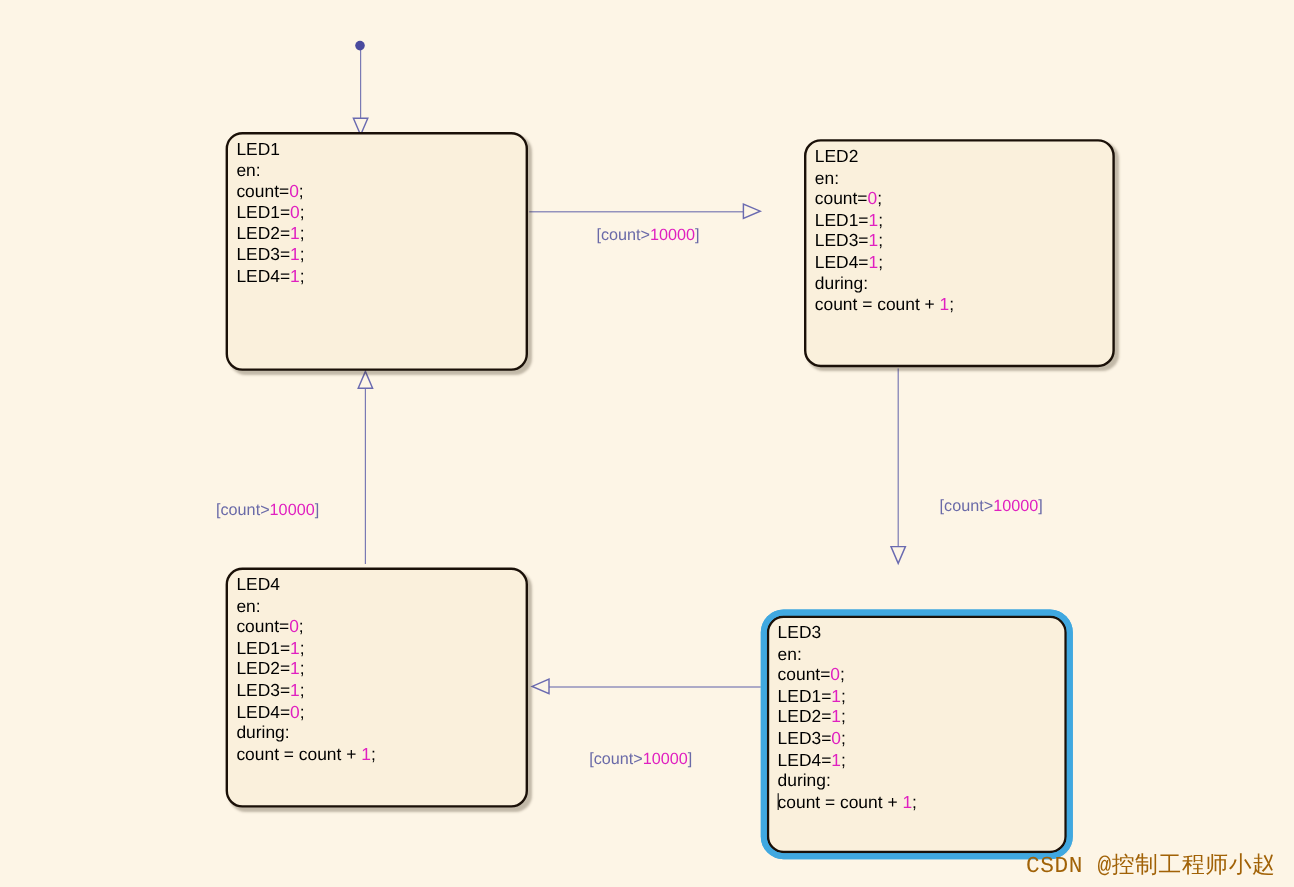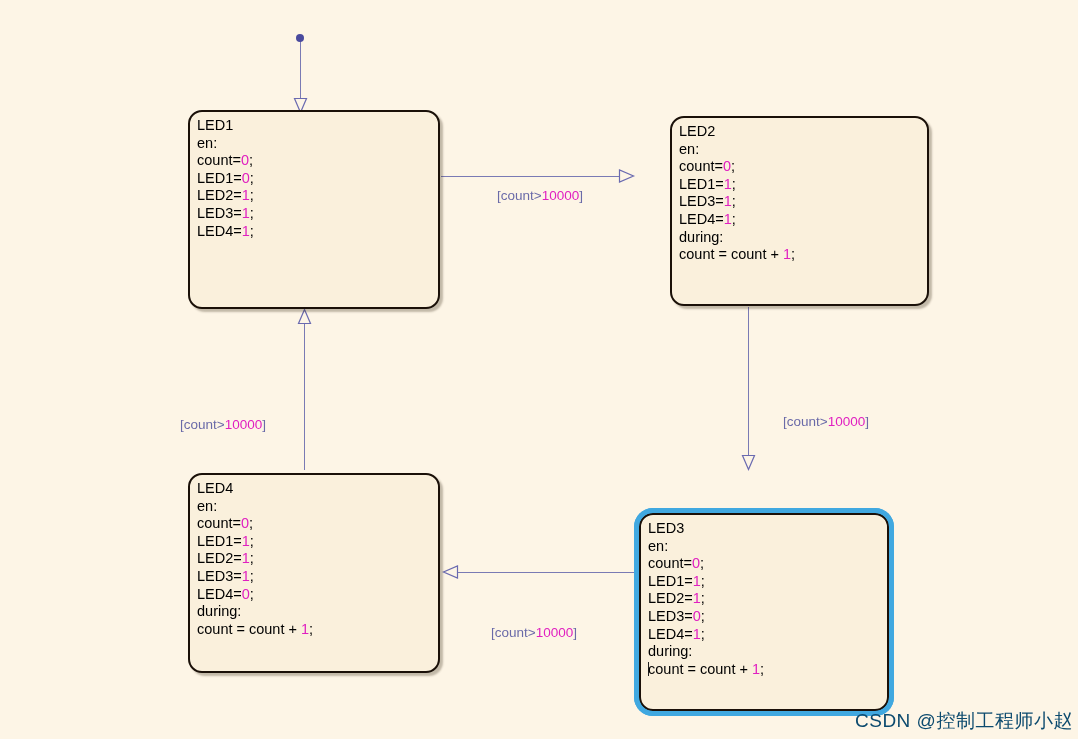--- a/index.html
+++ b/index.html
@@ -82,24 +82,25 @@
     white-space: nowrap;
     z-index: 6;
     margin-top: 36px;
   }
   .label .num { color: #e020c0; }
 
   
   .watermark {
     position: absolute;
     font-size: 19px;
-    color: #0c4a6e;
+    color: #a16207;
     white-space: nowrap;
     letter-spacing: 0.5px;
     z-index: 8;
+    font-family: Liberation Mono, monospace;
   }
 </style>
 </head>
 <body>
 
 <div id="canvas">
 
   <div class="junction" style="left:296px; top:34px;"></div>
   <div class="edge v" style="left:300px; top:40px; height:62px;"></div>
   <svg class="arrowsvg" style="left:293px; top:98px;" width="15" height="16" viewBox="0 0 15 16">

